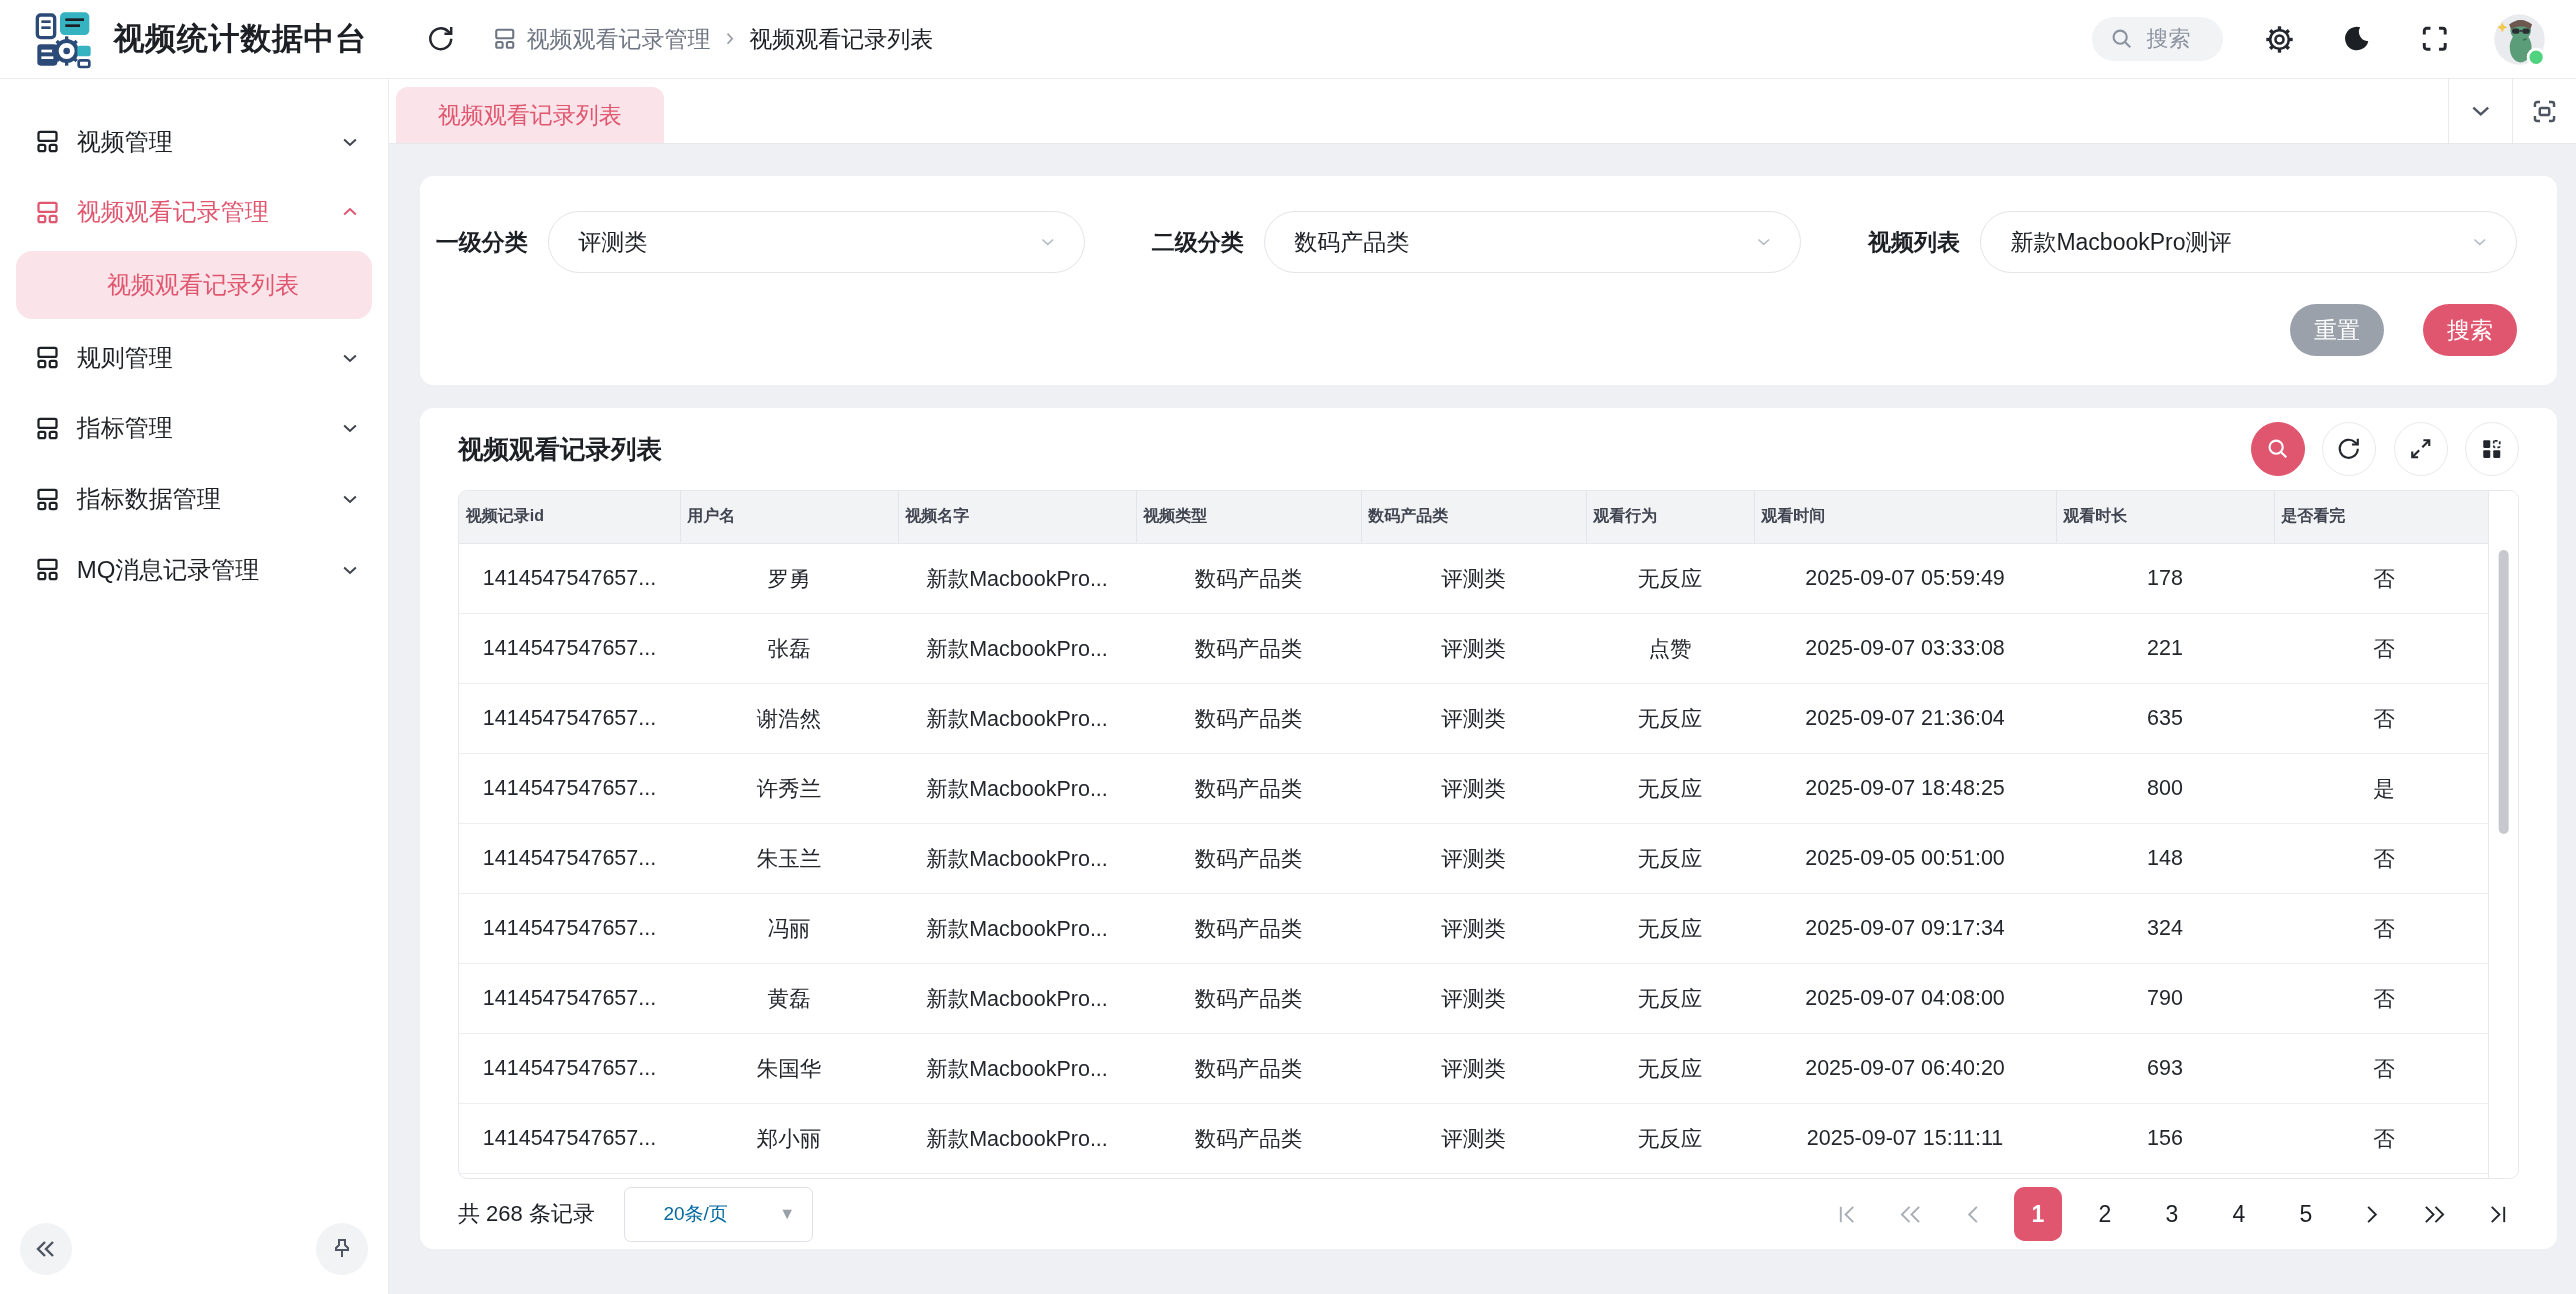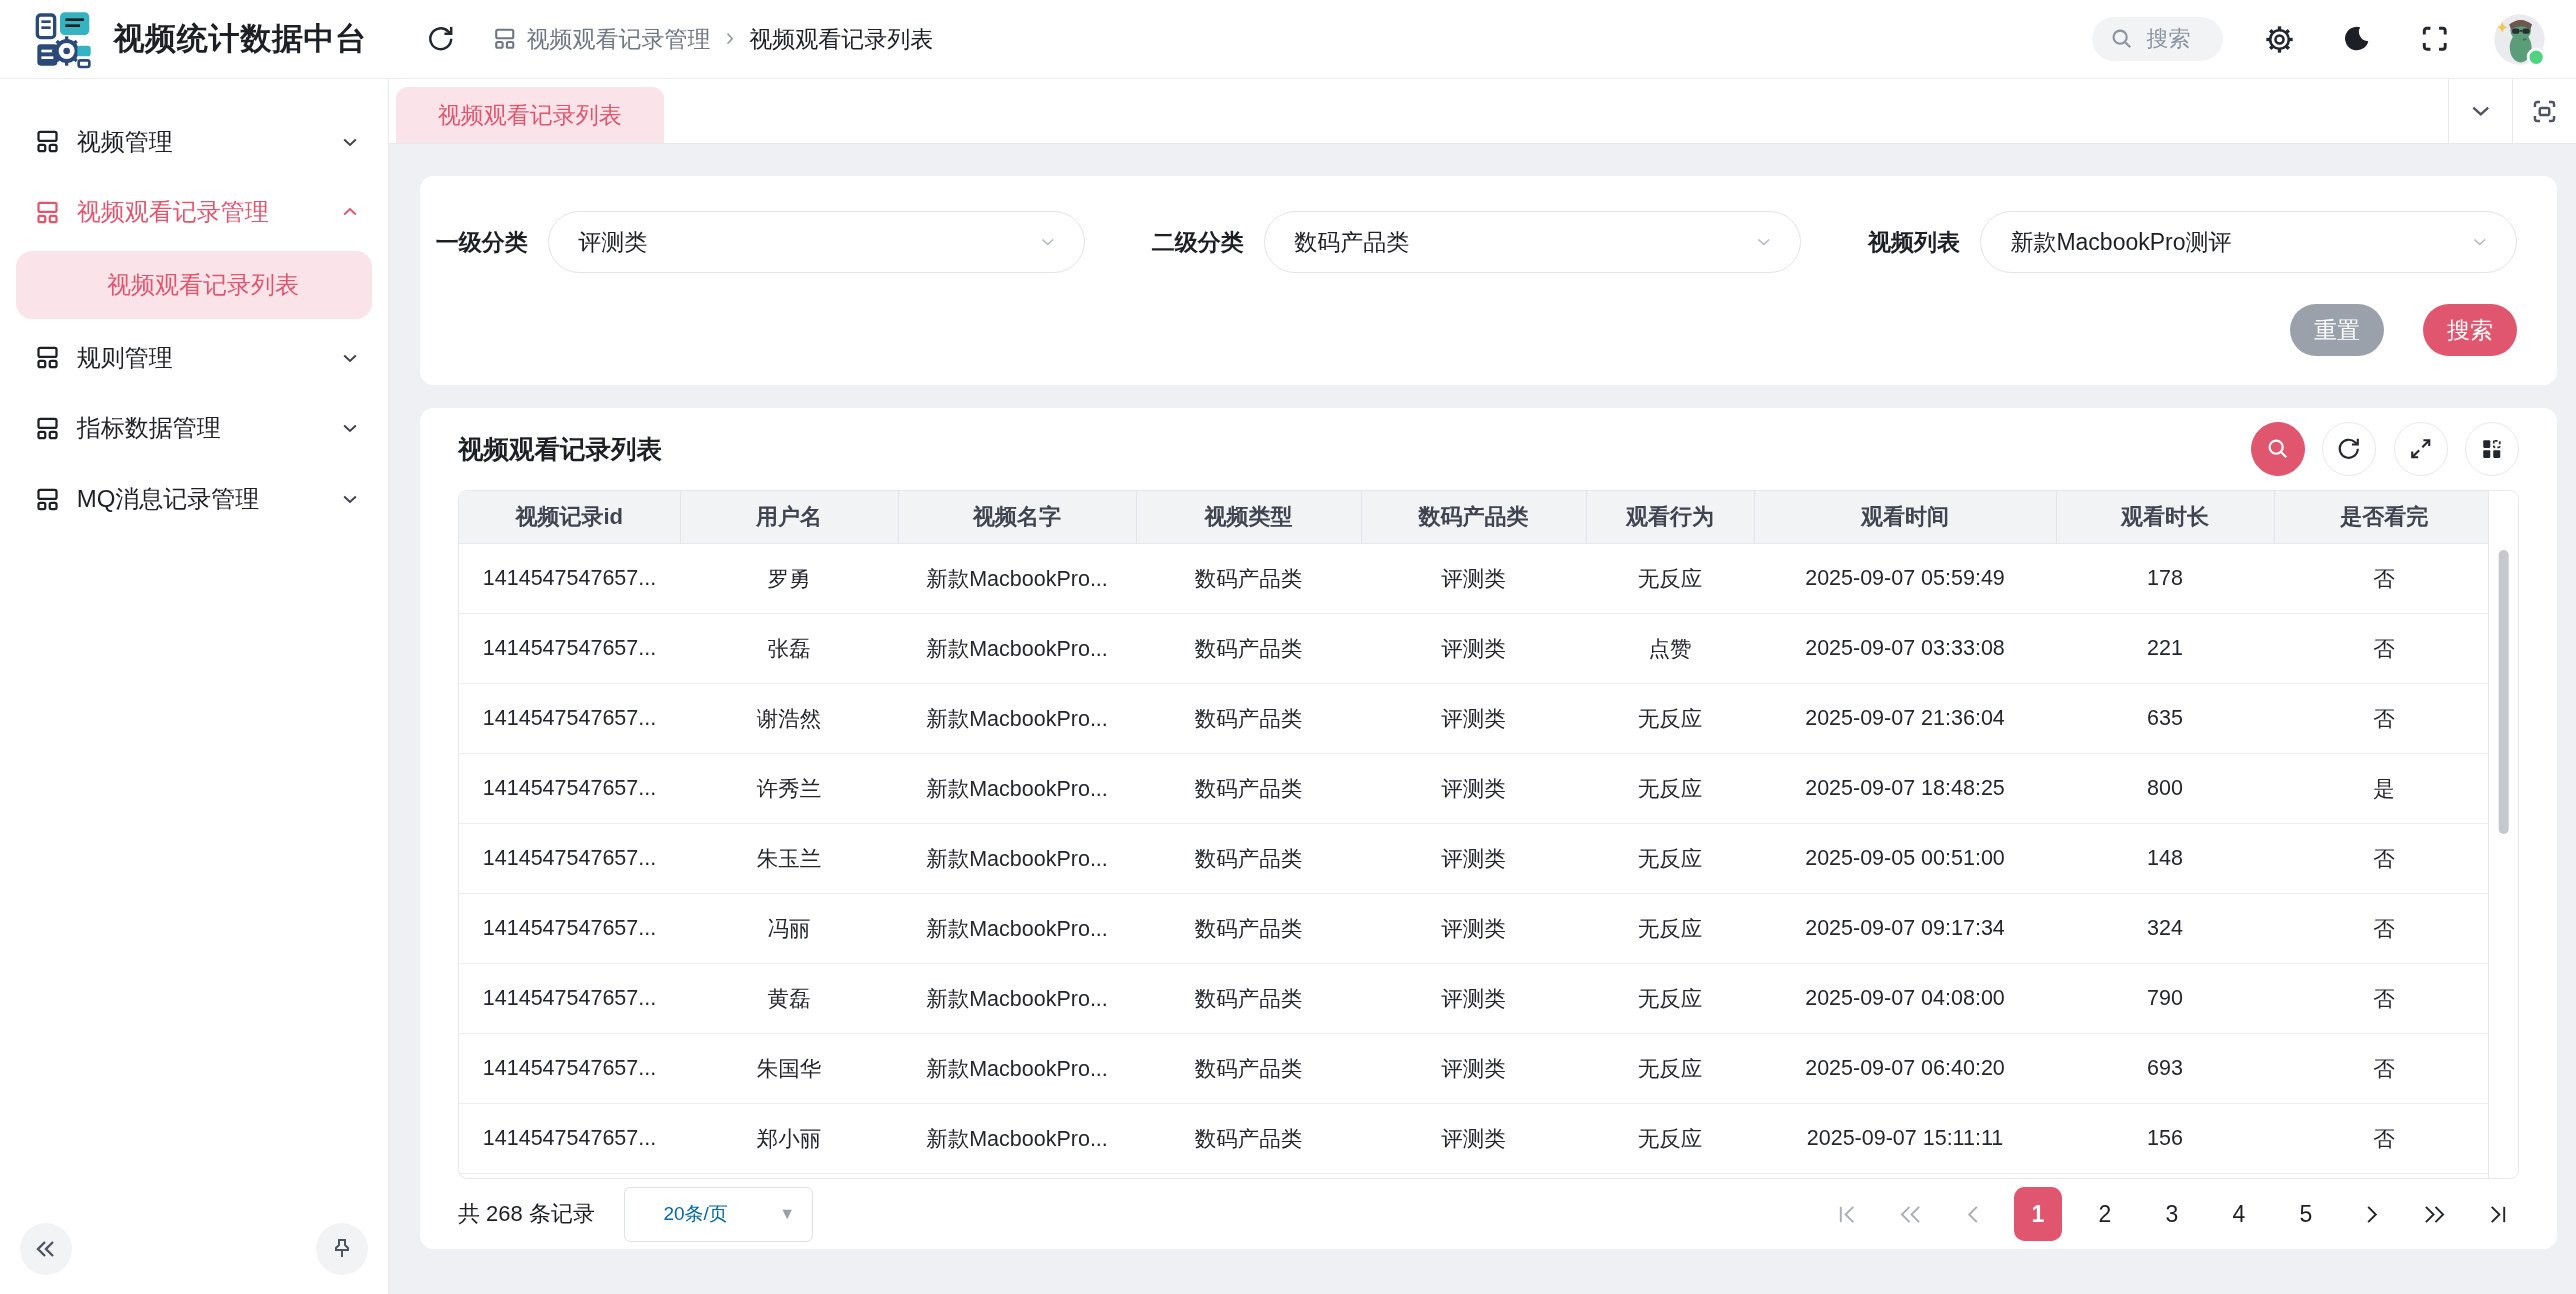--- a/index.html
+++ b/index.html
@@ -80,22 +80,22 @@
   .table-head-row { height:82px; display:flex; align-items:center; flex:none; }
   .table-title { font-size:25.5px; font-weight:600; color:#1c1f24; }
   .table-tools { margin-left:auto; display:flex; align-items:center; gap:17.4px; }
   .tool-btn { width:54px; height:54px; border-radius:50%; display:flex; align-items:center;
     justify-content:center; cursor:pointer; background:#fff; border:0.7px solid #e7e9ec; color:#23262c; }
   .tool-btn.primary { background:#e0566f; border-color:#e0566f; color:#fff; }
 
   .tbl-wrap { position:relative; border:0.7px solid #e7e8ec; border-radius:9.4px;
     overflow:hidden; flex:1; min-height:0; }
   table { width:calc(100% - 30px); border-collapse:collapse; table-layout:fixed; }
-  thead th { height:52px; background:#f2f3f5; font-size:22px; font-weight:600; color:#3f4450;
-    border-bottom:0.7px solid #e6e8ed; text-align:center; padding:0 6.7px;
+  thead th { height:52px; background:#f2f3f5; font-size:16px; font-weight:600; color:#3f4450;
+    border-bottom:0.7px solid #e6e8ed; text-align:left; padding:0 6.7px;
     white-space:nowrap; overflow:hidden; }
   thead th:not(:last-child) { border-right:0.7px solid #e3e5ea; }
   tbody td { height:70px; font-size:21.5px; color:#23262c; text-align:center;
     border-bottom:0.7px solid #eceef2; padding:0 6.7px; white-space:nowrap; overflow:hidden; }
   .tbl-gutter { position:absolute; top:0; right:0; bottom:0; width:30px;
     border-left:0.7px solid #e7e8ec; background:#fff; }
   .tbl-thumb { position:absolute; left:50%; transform:translateX(-50%); top:59px;
     width:10.7px; height:284px; border-radius:5.4px; background:#c6c8cd; cursor:pointer; }
 
   
@@ -299,20 +299,35 @@
             </span>
           </div>
           <div class="side-item">
             <span>
               <svg width="27" height="27" viewBox="0 0 24 24" fill="none" stroke="currentColor" stroke-width="2">
                 <rect x="4" y="3.5" width="16" height="8" rx="1.5"></rect>
                 <rect x="4" y="15" width="6" height="5.5" rx="1.5"></rect>
                 <rect x="14" y="15" width="6" height="5.5" rx="1.5"></rect>
               </svg>
             </span>
+            <span class="side-lbl">指标管理</span>
+            <span class="chev">
+              <svg width="20" height="20" viewBox="0 0 24 24" fill="none" stroke="currentColor" stroke-width="2.4">
+                <path d="M5 9l7 6.5L19 9"></path>
+              </svg>
+            </span>
+          </div>
+          <div class="side-item">
+            <span>
+              <svg width="27" height="27" viewBox="0 0 24 24" fill="none" stroke="currentColor" stroke-width="2">
+                <rect x="4" y="3.5" width="16" height="8" rx="1.5"></rect>
+                <rect x="4" y="15" width="6" height="5.5" rx="1.5"></rect>
+                <rect x="14" y="15" width="6" height="5.5" rx="1.5"></rect>
+              </svg>
+            </span>
             <span class="side-lbl">指标数据管理</span>
             <span class="chev">
               <svg width="20" height="20" viewBox="0 0 24 24" fill="none" stroke="currentColor" stroke-width="2.4">
                 <path d="M5 9l7 6.5L19 9"></path>
               </svg>
             </span>
           </div>
           <div class="side-item">
             <span>
               <svg width="27" height="27" viewBox="0 0 24 24" fill="none" stroke="currentColor" stroke-width="2">

